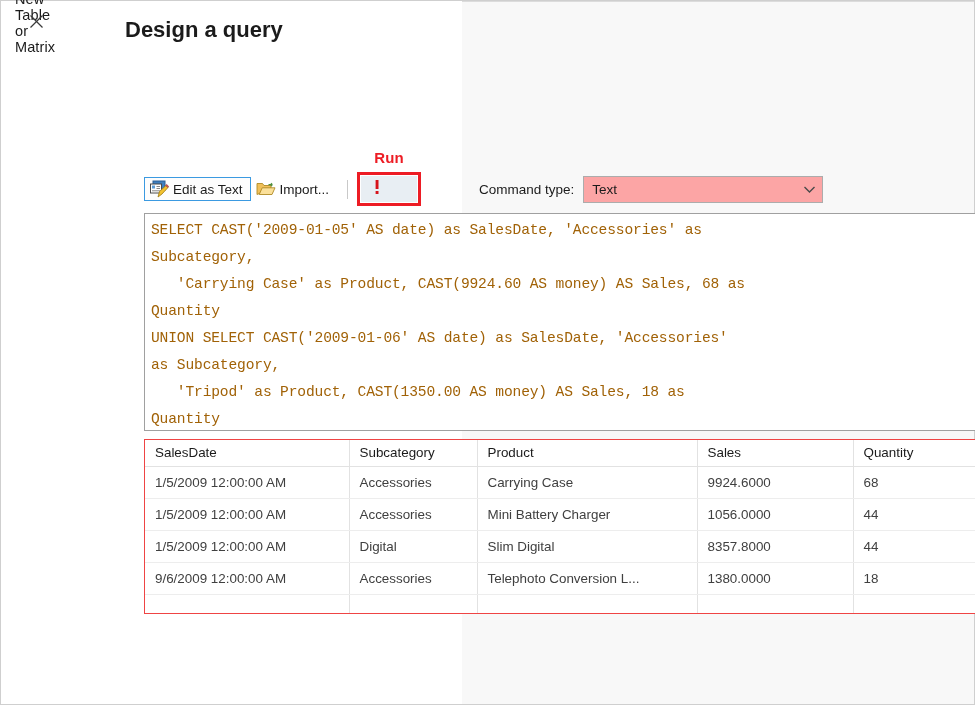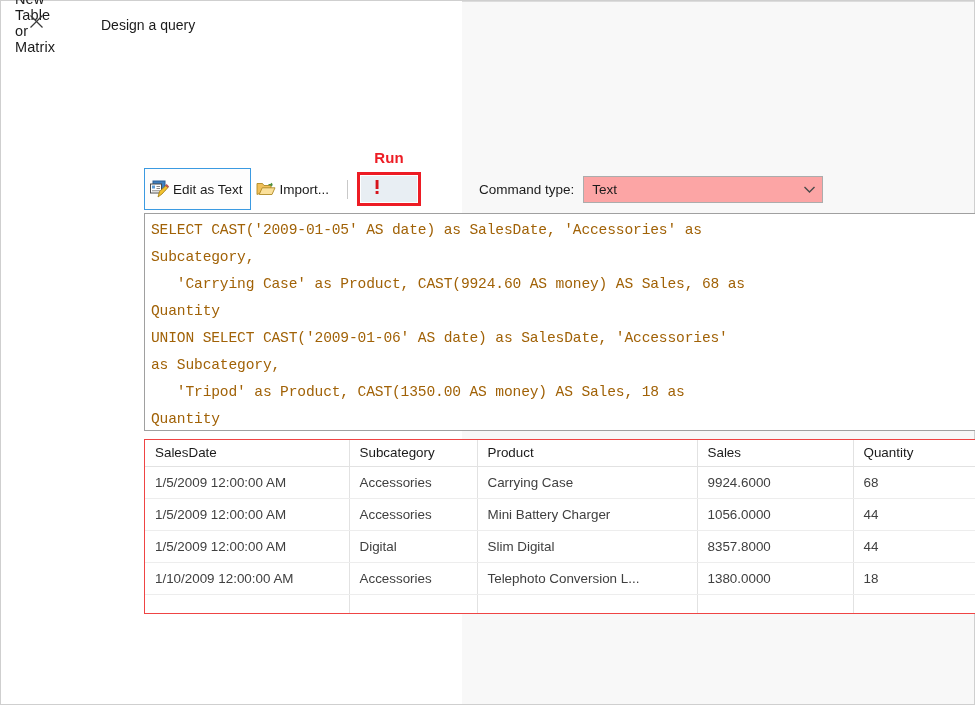--- a/index.html
+++ b/index.html
@@ -53,24 +53,24 @@
   }
   .close-btn svg { display:block; }
 
   
   .content {
     flex: 1 1 auto;
     position: relative;
     padding: 0 24px;
   }
   .page-heading {
-    font-size: 14px;
-    color: #1b1b1b;
-    margin: 16px 0 0 18px;
-    font-weight: 400;
+    font-size: 22px;
+    color: #1b1b1b;
+    margin: 16px 0 0 42px;
+    font-weight: 700;
   }
   .page-sub {
     font-size: 13.5px;
     color: #1b1b1b;
     margin: 27px 0 0 10px;
   }
 
   
   .query-panel {
     position: absolute;
@@ -81,21 +81,21 @@
 
   .toolbar {
     height: 40px;
     display: flex;
     align-items: center;
     position: relative;
   }
   .tb-btn {
     display: flex;
     align-items: center;
-    height: 42px;
+    height: 24px;
     padding: 0 7px 0 4px;
     box-sizing: border-box;
     cursor: default;
     background: transparent;
     border: 1px solid transparent;
     font-size: 13.5px;
     color: #1b1b1b;
     white-space: nowrap;
   }
   .tb-btn.selected {
@@ -445,21 +445,21 @@
                 <td>44</td>
               </tr>
               <tr>
                 <td>1/5/2009 12:00:00 AM</td>
                 <td>Digital</td>
                 <td>Slim Digital</td>
                 <td>8357.8000</td>
                 <td>44</td>
               </tr>
               <tr>
-                <td>1/10/2009 12:00:00 AM</td>
+                <td>9/6/2009 12:00:00 AM</td>
                 <td>Accessories</td>
                 <td>Telephoto Conversion L...</td>
                 <td>1380.0000</td>
                 <td>18</td>
               </tr>
               <tr>
                 <td></td>
                 <td></td>
                 <td></td>
                 <td></td>

